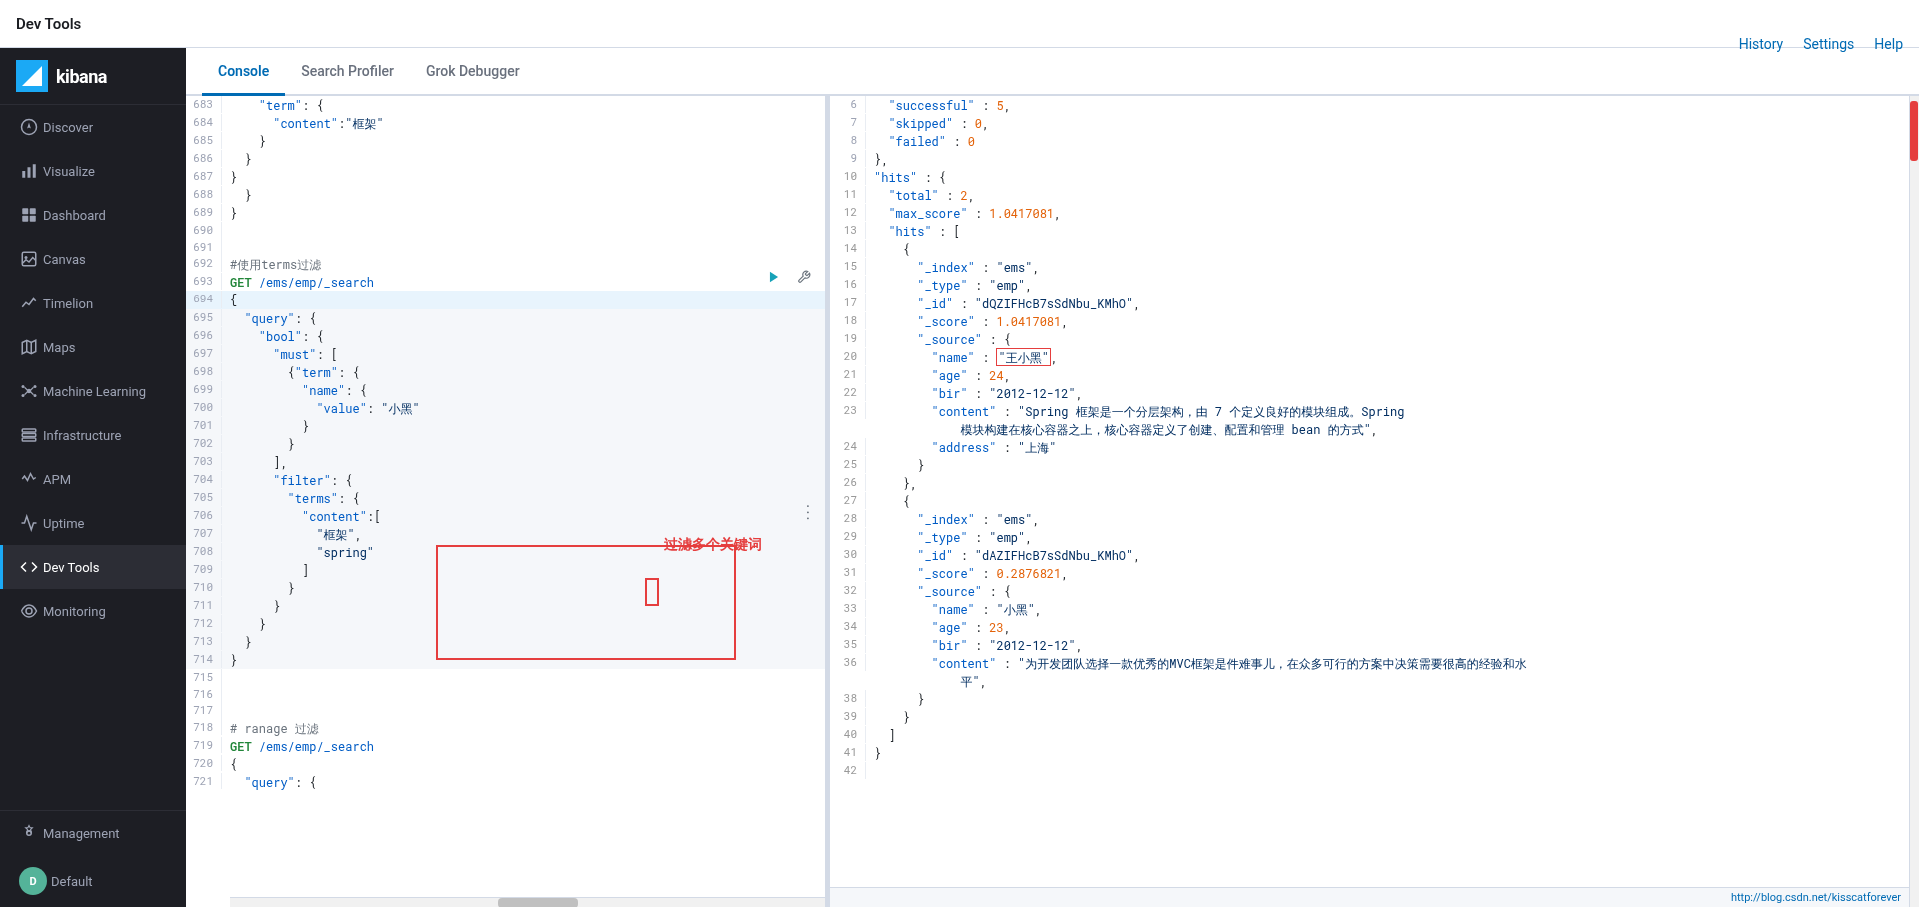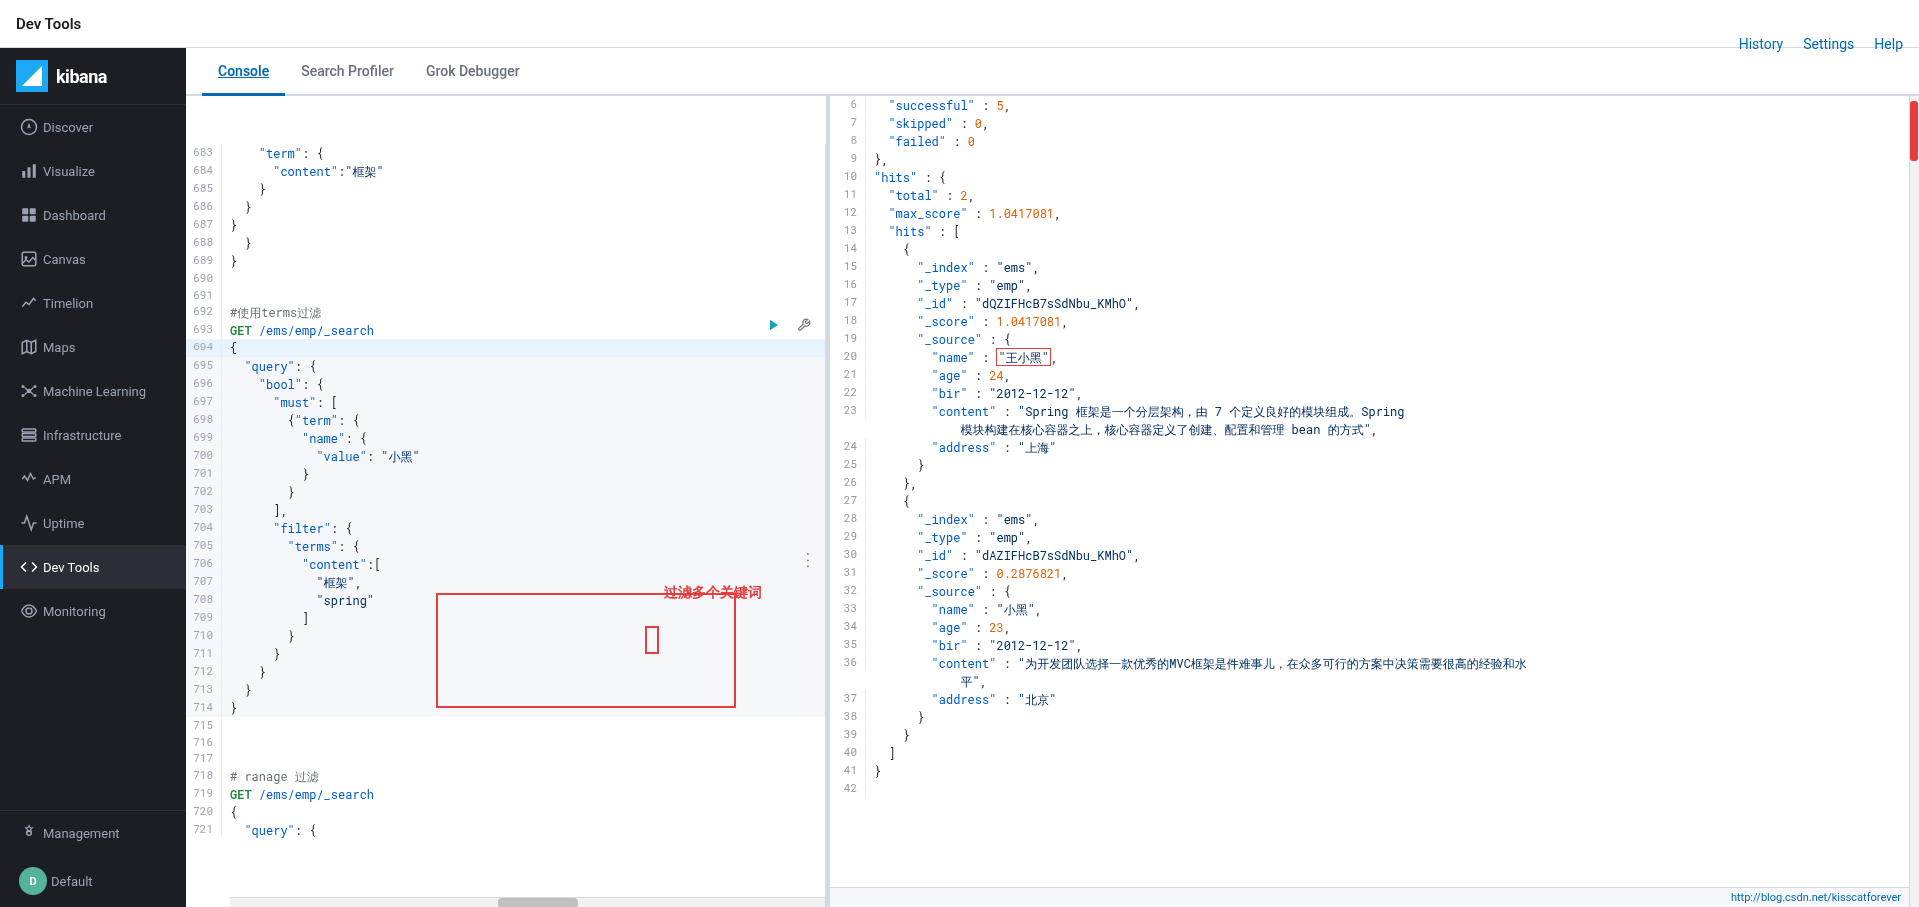--- a/index.html
+++ b/index.html
@@ -149,41 +149,39 @@
       cursor: pointer;
       color: #69707d;
       border-bottom: 3px solid transparent;
       margin-bottom: -2px;
       font-weight: 500;
     }
     .tab.active {
       color: #006bb4;
       border-bottom-color: #006bb4;
       font-weight: 600;
-      text-decoration: underline;
     }
 
     
     .dev-tools-panels {
       display: flex;
       flex: 1;
       overflow: hidden;
     }
 
     
     .editor-panel {
       width: 640px;
       flex-shrink: 0;
       display: flex;
       flex-direction: column;
       border-right: 1px solid #d3dae6;
       background: #fff;
       overflow: hidden;
       position: relative;
-      margin-top: 48px;
     }
     .editor-content {
       flex: 1;
       overflow: auto;
       font-family: 'Roboto Mono', 'Courier New', monospace;
       font-size: 12px;
       line-height: 1.5;
     }
     .code-line {
       display: flex;
@@ -821,24 +819,20 @@
           </div>
           <div class="code-line">
             <span class="line-number" style="color:#999">36</span>
             <span class="line-content"><span class="code-plain">        </span><span class="code-key">"content"</span><span class="code-plain"> : </span><span class="code-string">"为开发团队选择一款优秀的MVC框架是件难事儿，在众多可行的方案中决策需要很高的经验和水</span></span>
           </div>
           <div class="code-line">
             <span class="line-number" style="color:#999"></span>
             <span class="line-content"><span class="code-plain">          </span><span class="code-string">  平"</span><span class="code-plain">,</span></span>
           </div>
           <div class="code-line">
-            <span class="line-number" style="color:#999">37</span>
-            <span class="line-content"><span class="code-plain">        </span><span class="code-key">"address"</span><span class="code-plain"> : </span><span class="code-string">"北京"</span></span>
-          </div>
-          <div class="code-line">
             <span class="line-number" style="color:#999">38</span>
             <span class="line-content"><span class="code-plain">      }</span></span>
           </div>
           <div class="code-line">
             <span class="line-number" style="color:#999">39</span>
             <span class="line-content"><span class="code-plain">    }</span></span>
           </div>
           <div class="code-line">
             <span class="line-number" style="color:#999">40</span>
             <span class="line-content"><span class="code-plain">  ]</span></span>

